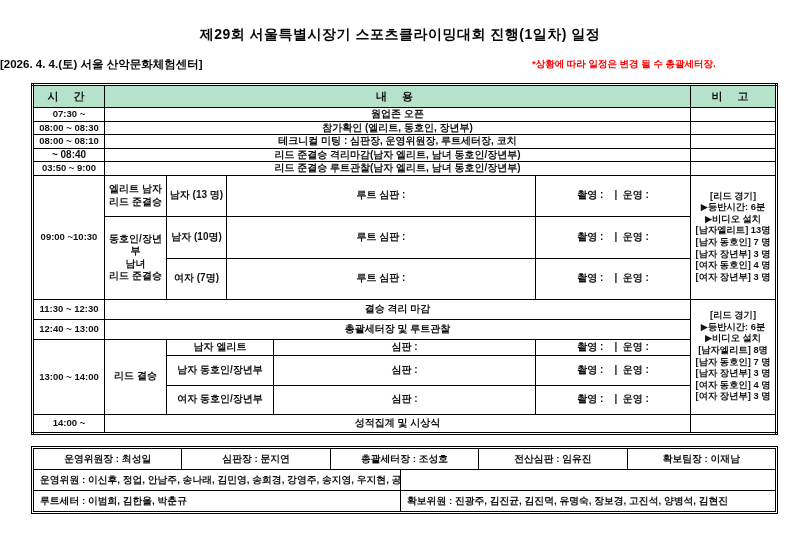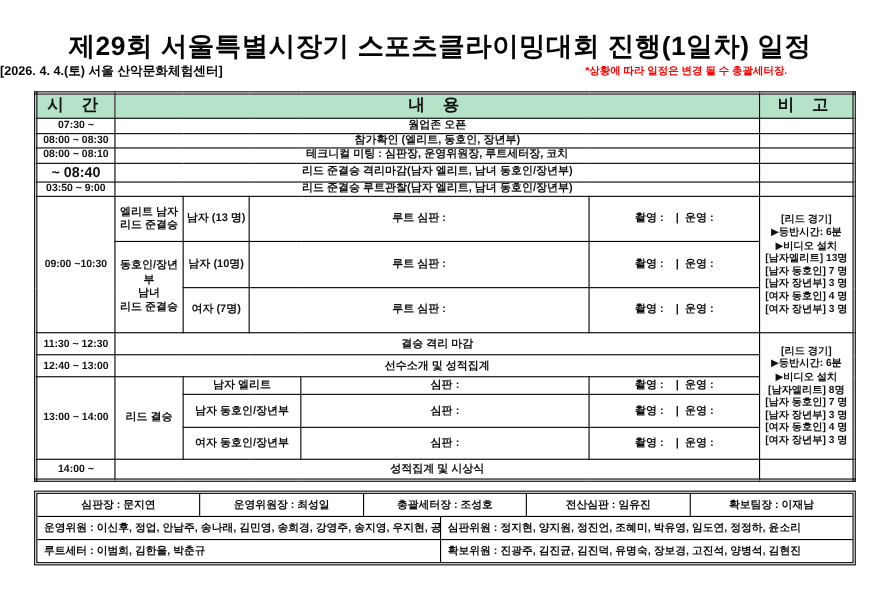--- a/index.html
+++ b/index.html
@@ -4,44 +4,44 @@
 <style>
   html,body{margin:0;padding:0;}
   body{
     width:800px;height:559px;position:relative;background:#ffffff;
     font-family:"Liberation Sans","DejaVu Sans",sans-serif;
     font-weight:700;color:#111;
     -webkit-font-smoothing:antialiased;
   }
   .title{
     position:absolute;top:26px;left:0;width:100%;
-    text-align:center;font-size:24px;letter-spacing:0.5px;color:#060606;
+    text-align:center;font-size:14px;letter-spacing:0.5px;color:#060606;
   }
   .subtitle-row{position:absolute;top:57px;left:0;width:100%;height:16px;}
   .subtitle{
     position:absolute;left:0;width:100%;text-align:left;
     font-size:11.5px;color:#060606;
   }
   .notice{
     position:absolute;left:532px;top:1px;font-size:9.5px;color:#ff0000;
   }
   table.sched{
     position:absolute;left:31px;top:83px;
     border-collapse:collapse;table-layout:fixed;width:744px;
     font-size:10px;
   }
   table.sched td{
     border:1px solid #000;overflow:hidden;
     text-align:center;vertical-align:middle;padding:0 2px;
     line-height:1.25;
   }
   table.sched{border:3px double #000;}
-  td.hd{height:21px;letter-spacing:6px;font-size:15px;}
+  td.hd{height:21px;letter-spacing:6px;font-size:11px;}
   td.time{font-size:9.5px;white-space:nowrap;}
-  td.time-r{font-size:13px;text-align:right;padding-right:8px;white-space:nowrap;}
+  td.time-r{font-size:10px;text-align:right;padding-right:8px;white-space:nowrap;}
   td.grp{white-space:pre-line;}
   td.lft{text-align:left;padding-left:5px;white-space:pre-wrap;}
   td.note{
     text-align:left;vertical-align:top;
     padding:4px 3px 0 4px;font-size:9.3px;line-height:14.7px;
     white-space:pre-line;
   }
   .officials{
     position:absolute;left:31px;top:446px;width:741px;
     border:3px double #000;font-size:9.8px;
@@ -153,21 +153,21 @@
 ▶등반시간: 6분
 ▶비디오 설치
 [남자엘리트] 8명
 [남자 동호인] 7 명
 [남자 장년부] 3 명
 [여자 동호인] 4 명
 [여자 장년부] 3 명</td>
   </tr>
   <tr style="height:20px;">
     <td class="time">12:40 ~ 13:00</td>
-    <td colspan="5">선수소개 및 성적집계</td>
+    <td colspan="5">총괄세터장 및 루트관찰</td>
   </tr>
 
   <tr style="height:16px;">
     <td class="time" rowspan="3">13:00 ~ 14:00</td>
     <td class="grp" rowspan="3">리드 결승</td>
     <td colspan="2">남자 엘리트</td>
     <td class="lft">심판 :</td>
     <td class="lft">촬영 :    |  운영 :</td>
   </tr>
   <tr style="height:30px;">
@@ -184,27 +184,26 @@
   <tr style="height:19px;">
     <td class="time">14:00 ~</td>
     <td colspan="5">성적집계 및 시상식</td>
     <td></td>
   </tr>
 </tbody>
   </table>
 
 <div class="officials">
   <div class="off-row">
+    <div class="off-cell">운영위원장 : 최성일</div>
     <div class="off-cell">심판장 : 문지연</div>
-    <div class="off-cell">운영위원장 : 최성일</div>
     <div class="off-cell">총괄세터장 : 조성호</div>
     <div class="off-cell">전산심판 : 임유진</div>
     <div class="off-cell">확보팀장 : 이재남</div>
   </div>
   <div class="off-row">
     <div class="off-left">운영위원 : 이신후, 정업, 안남주, 송나래, 김민영, 송희경, 강영주, 송지영, 우지현, 공수관</div>
-    <div class="off-right">심판위원 : 정지현, 양지원, 정진언, 조혜미, 박유영, 임도연, 정정하, 윤소리</div>
   </div>
   <div class="off-row">
     <div class="off-left">루트세터 : 이범희, 김한울, 박춘규</div>
     <div class="off-right">확보위원 : 진광주, 김진균, 김진덕, 유명숙, 장보경, 고진석, 양병석, 김현진</div>
   </div>
 </div>
 
 </body></html>

